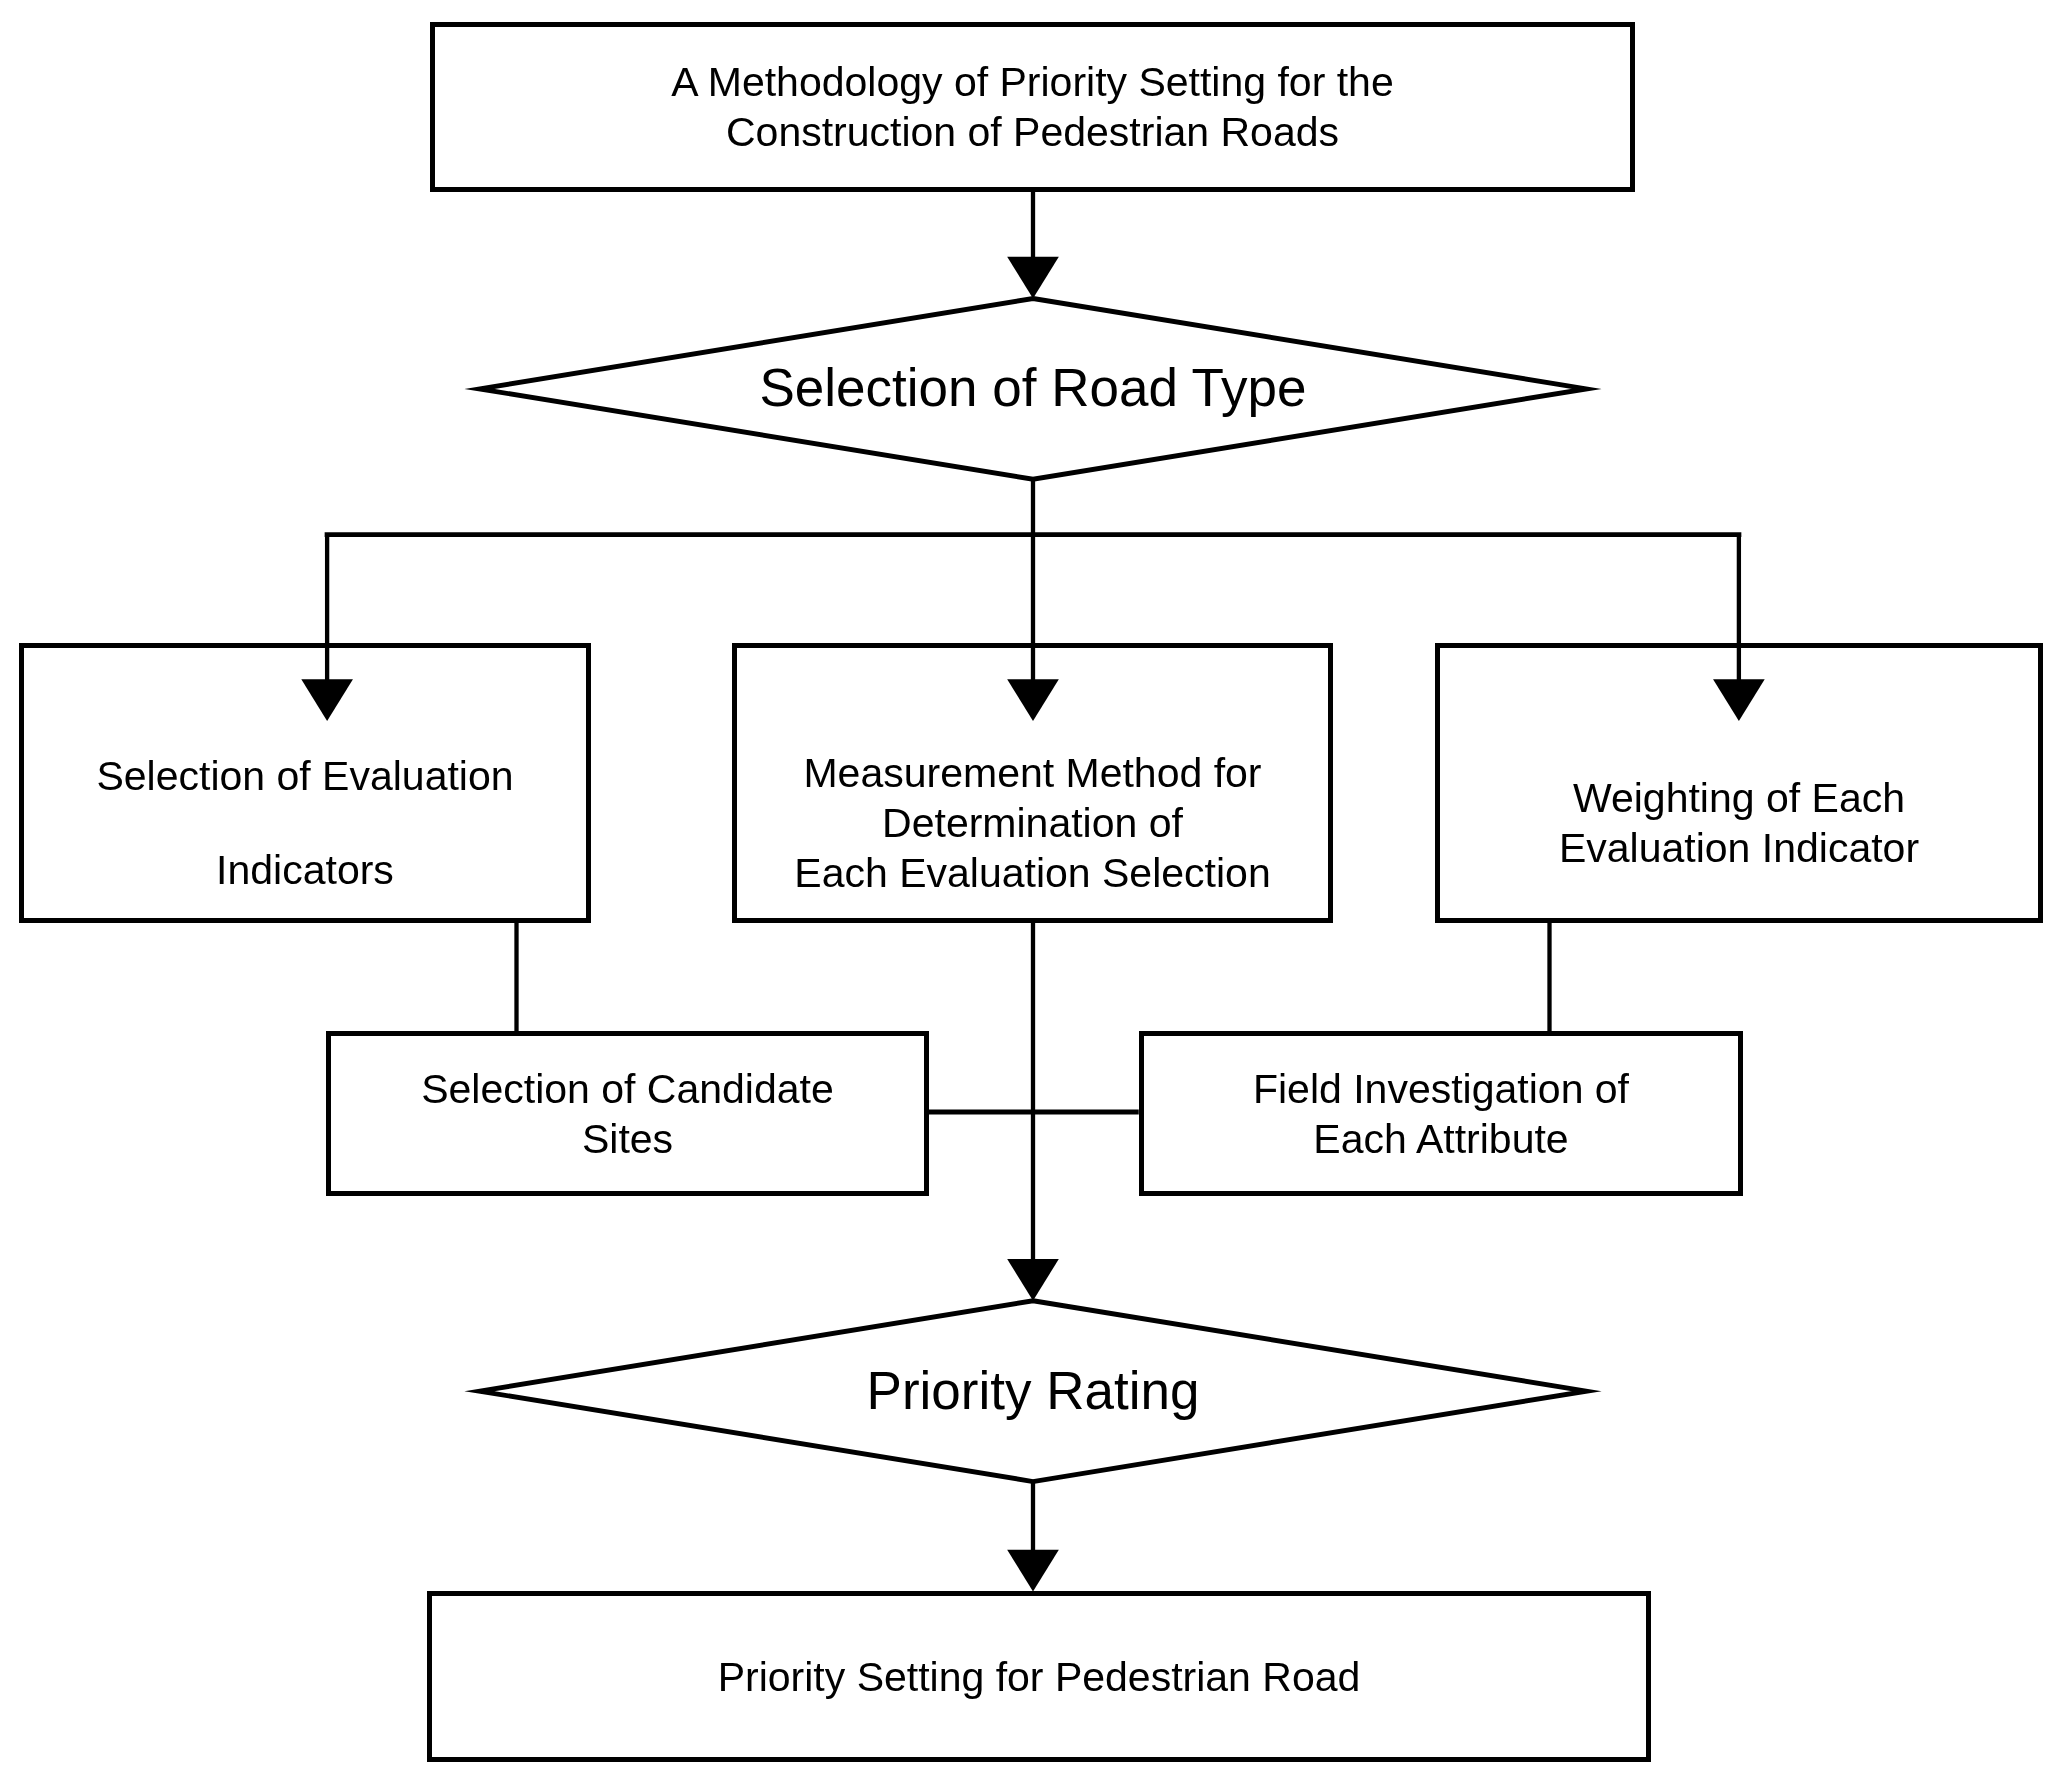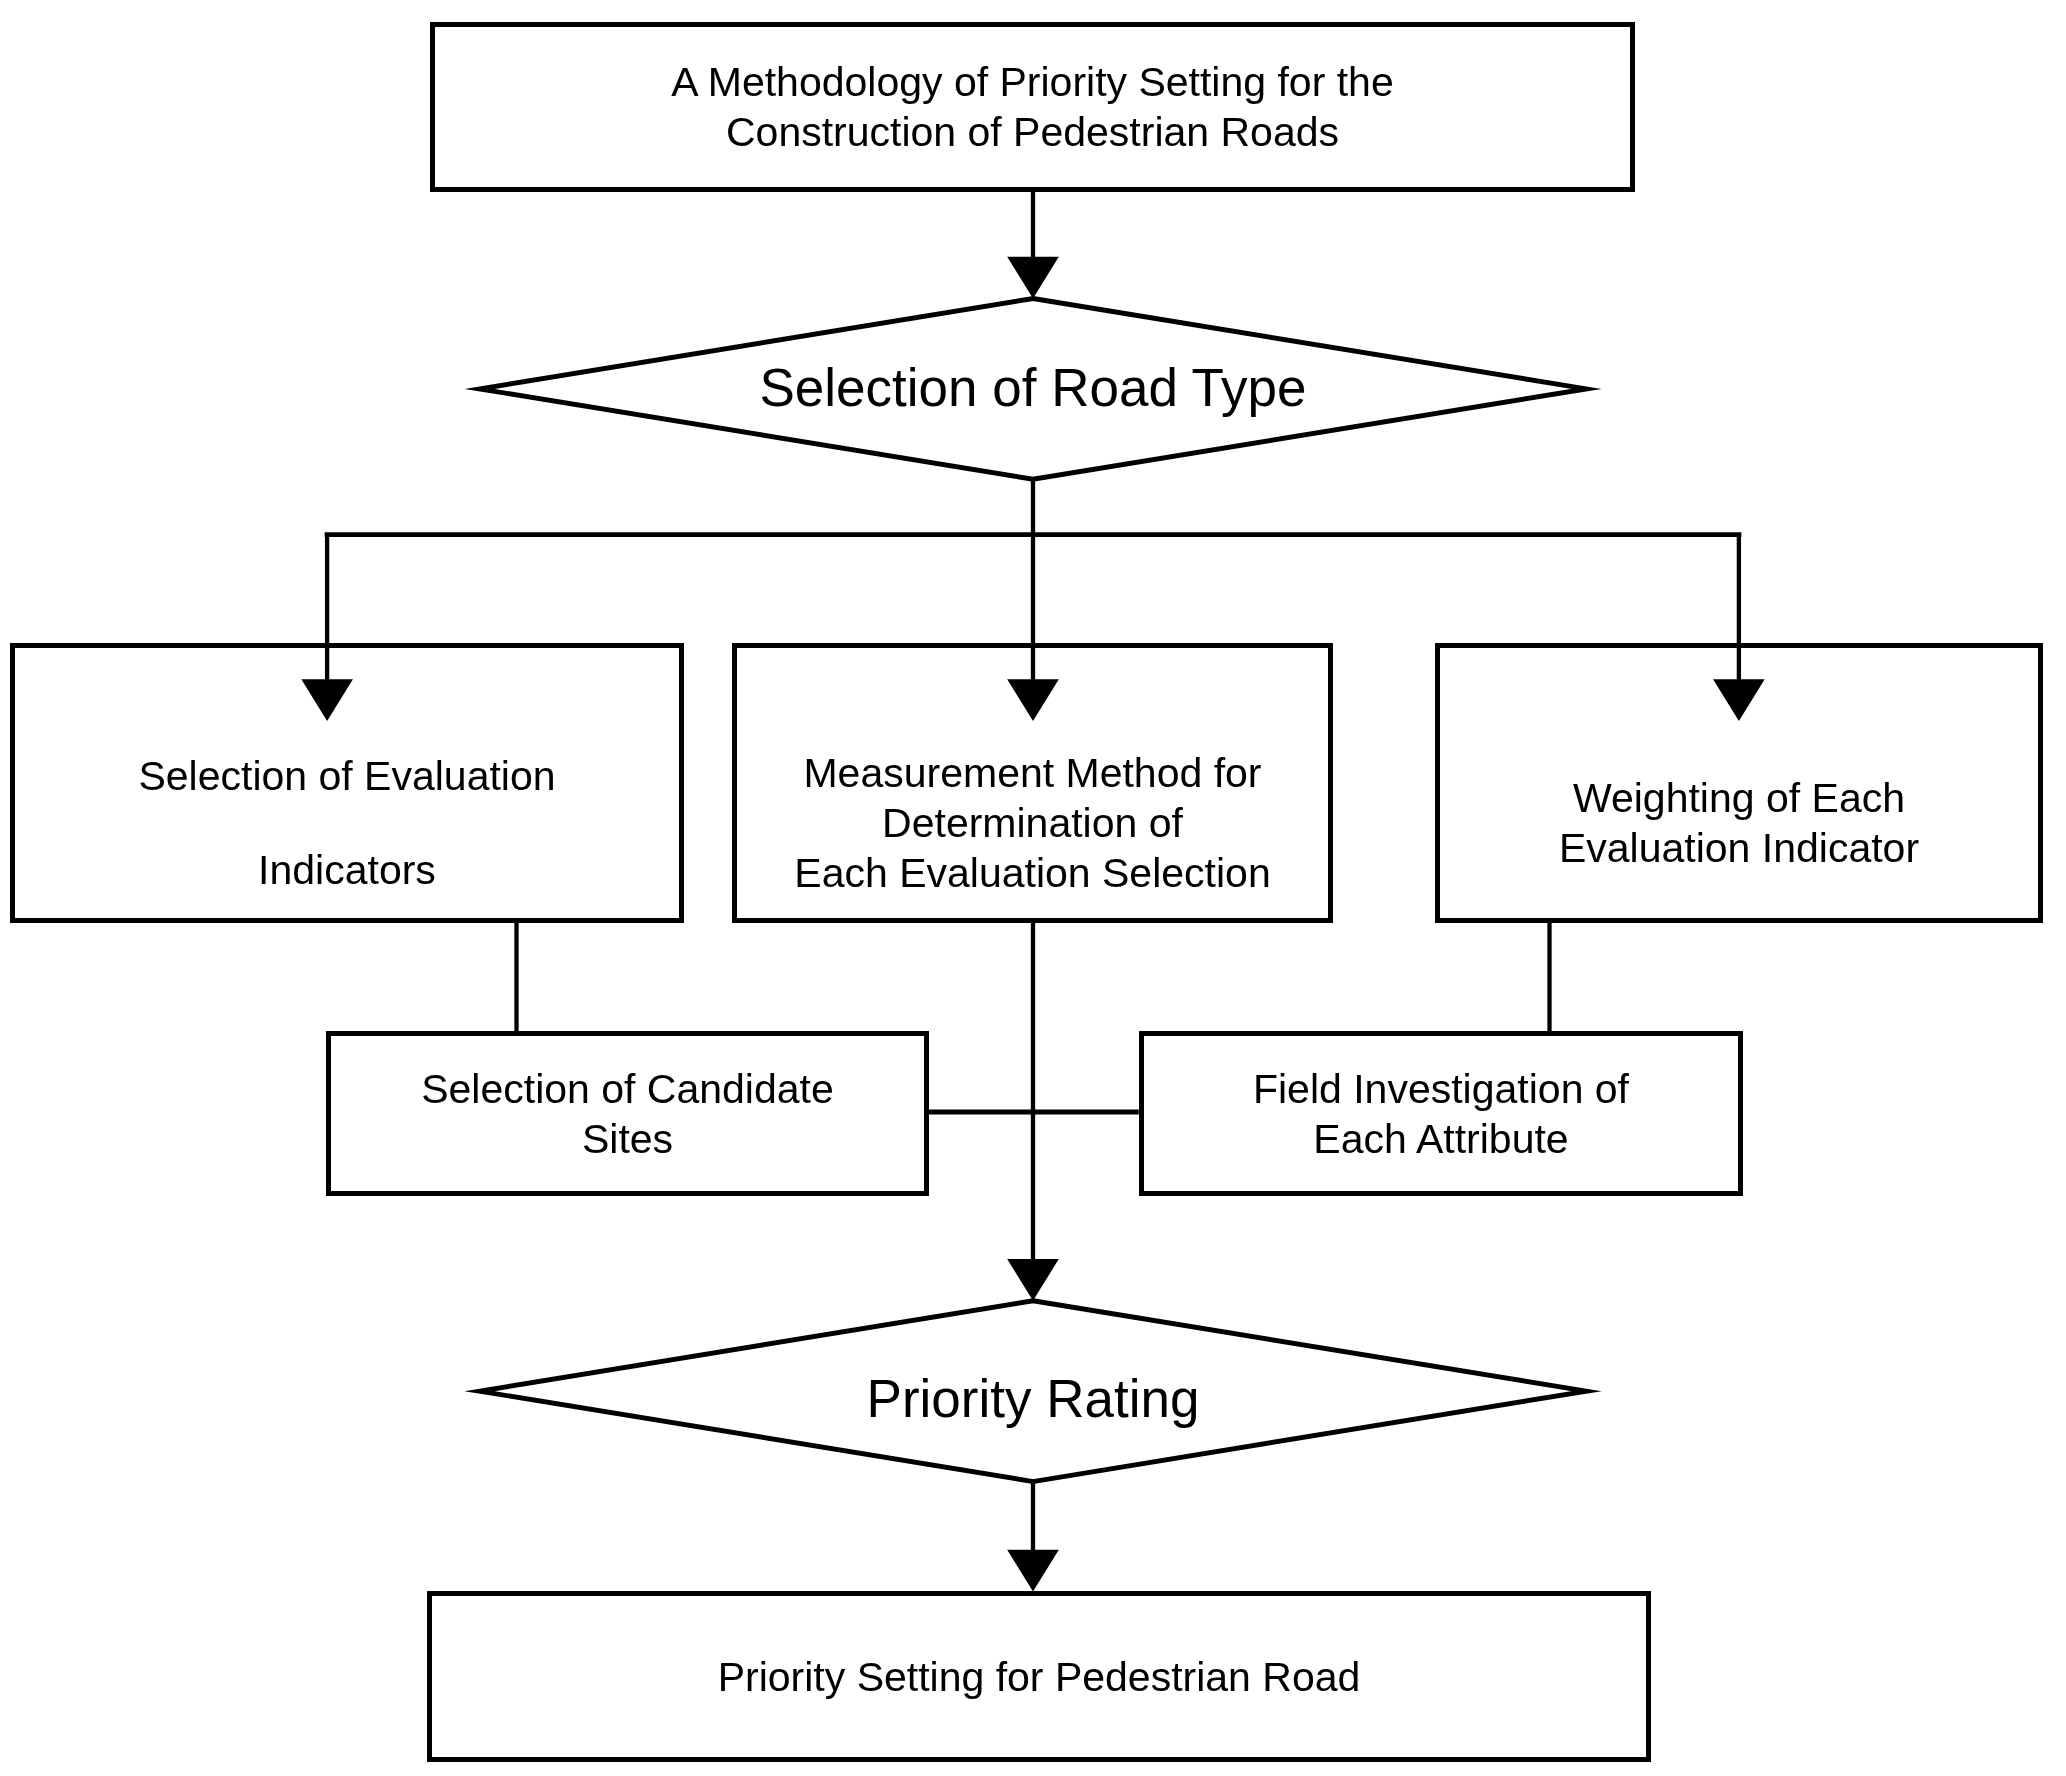--- a/index.html
+++ b/index.html
@@ -49,28 +49,28 @@
     width: 738px;
     height: 50px;
     text-align: center;
     font-size: 53px;
     line-height: 50px;
     white-space: nowrap;
     z-index: 3;
   }
   
   #box-methodology   { left: 430px;  top: 21.5px;   width: 1205px; height: 170px; }
-  #box-evaluation    { left: 10px;   top: 643px; width: 674px;  height: 280px; gap: 44px; }
+  #box-evaluation    { left: 19px;   top: 643px; width: 572px;  height: 280px; gap: 44px; }
   #box-measurement   { left: 732px; top: 643px; width: 601px;  height: 280px; }
   #box-weighting     { left: 1435px; top: 643px; width: 608px;  height: 280px; }
   #box-candidate     { left: 326px;  top: 1031px; width: 603px;  height: 165px; }
   #box-field         { left: 1139px; top: 1031px; width: 604px;  height: 165px; }
   #box-priority      { left: 427px;  top: 1591px; width: 1224px; height: 171px; }
   #label-road-type   { left: 664px; top: 363px; }
-  #label-priority-rating { left: 664px; top: 1366px; margin-top: 8px; }
+  #label-priority-rating { left: 664px; top: 1366px; }
 </style>
 </head>
 <body>
 
 <div id="canvas">
 
   <div class="box" id="box-methodology">
     <span class="label-line">A Methodology of Priority Setting for the</span>
     <span class="label-line">Construction of Pedestrian Roads</span>
   </div>

